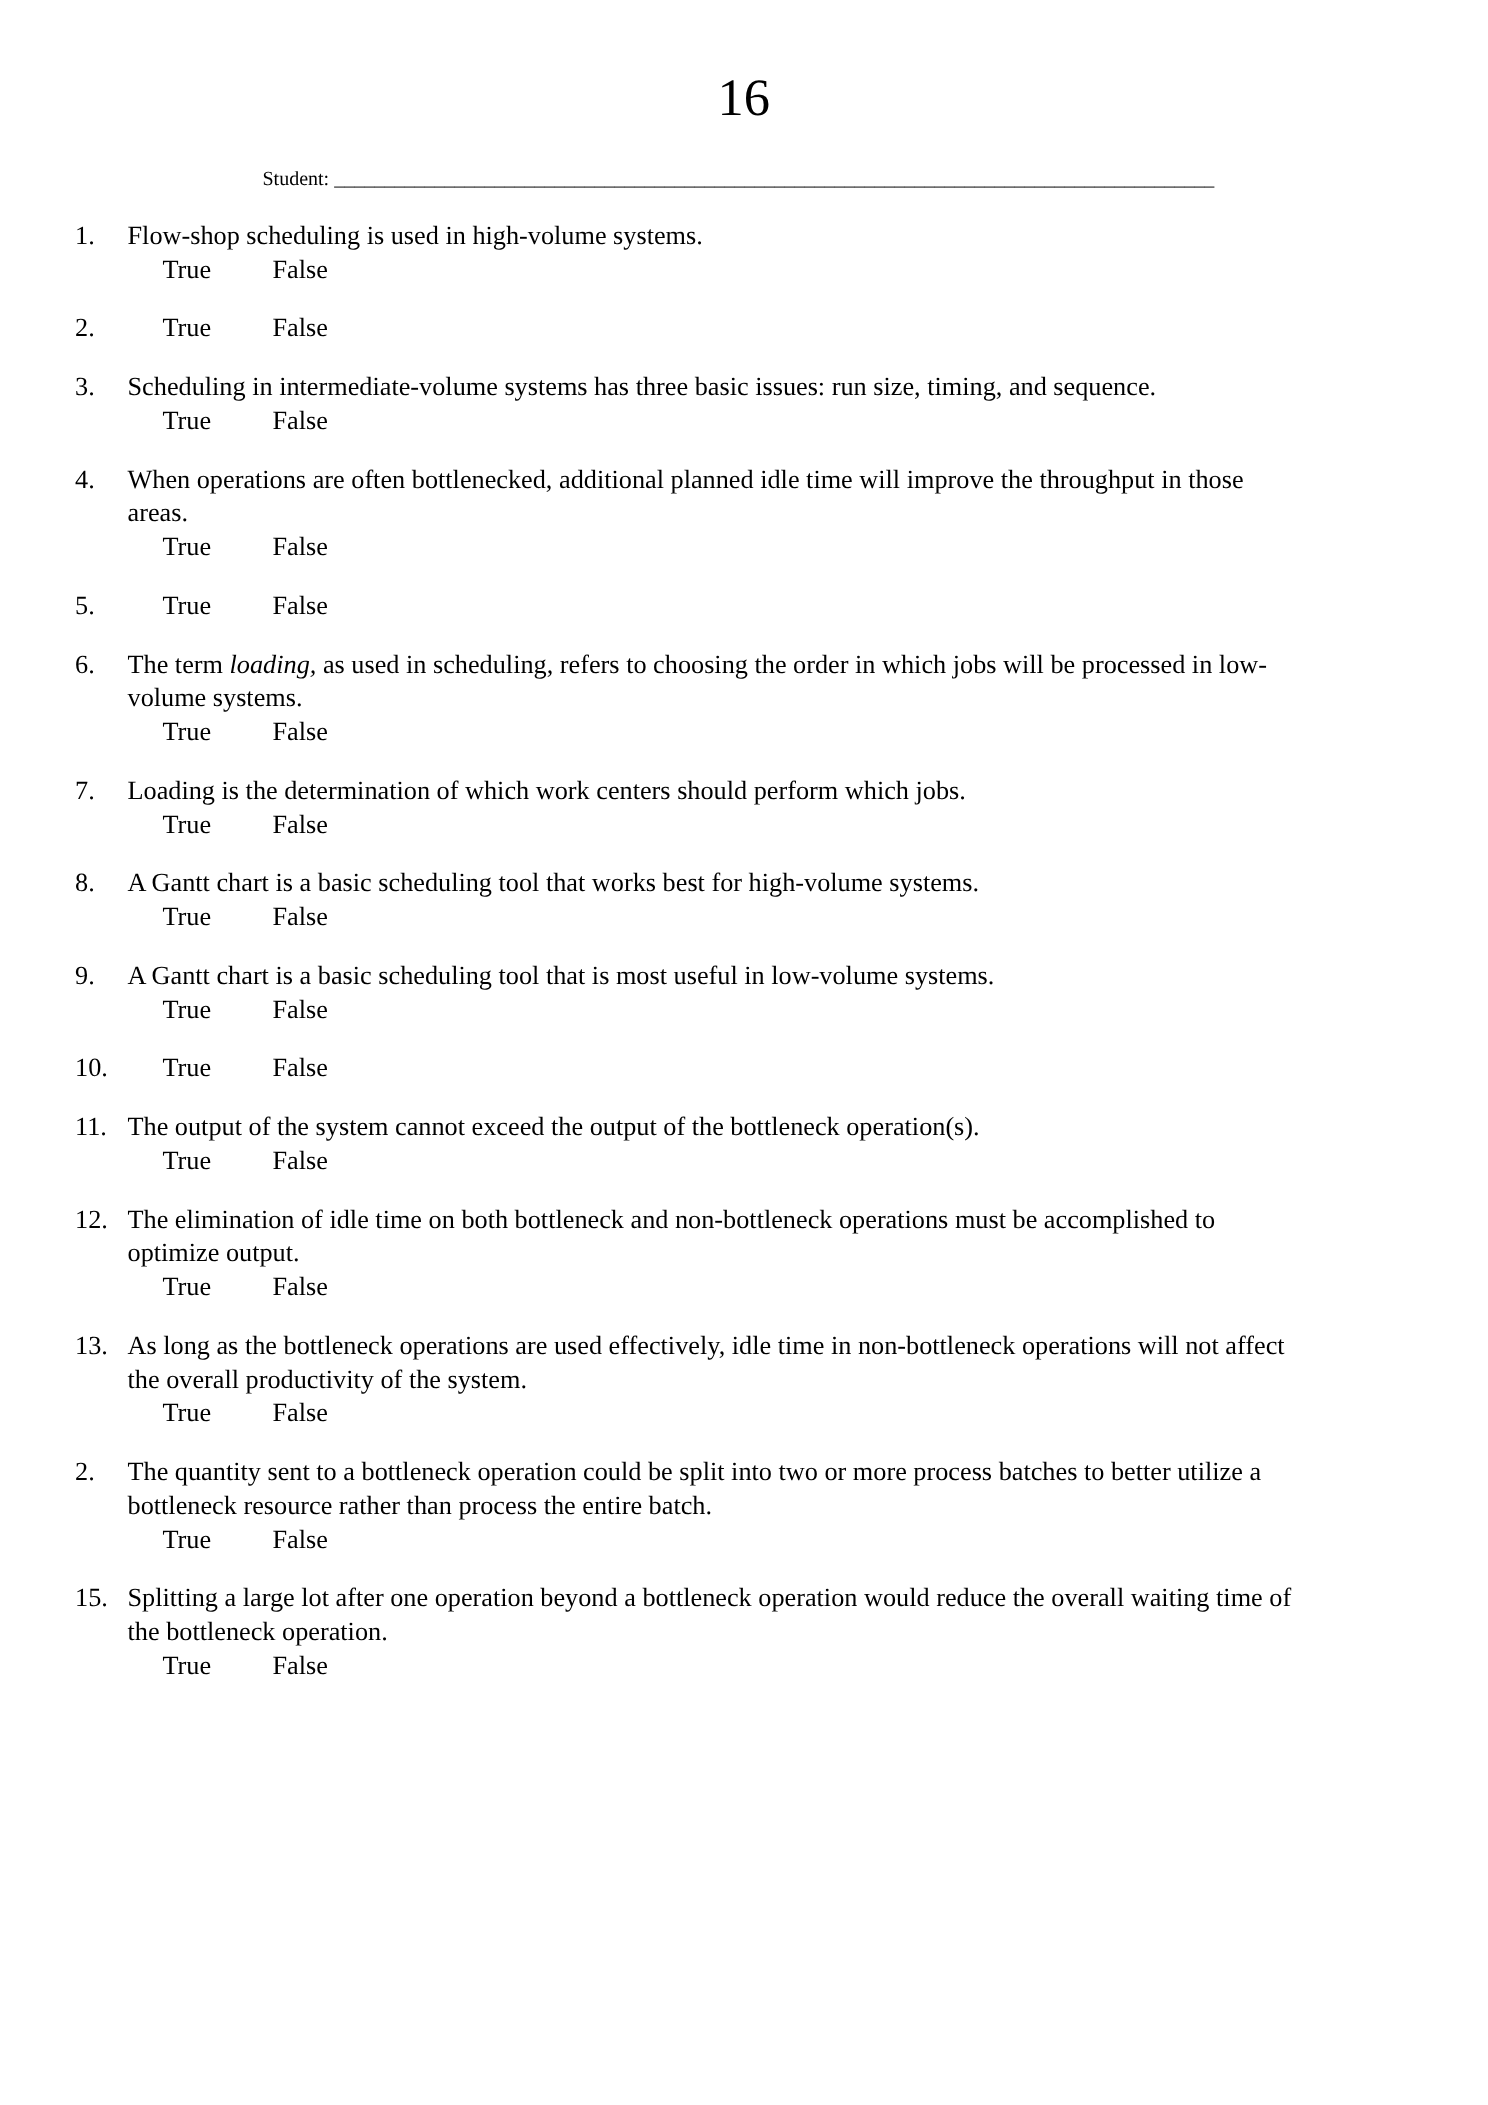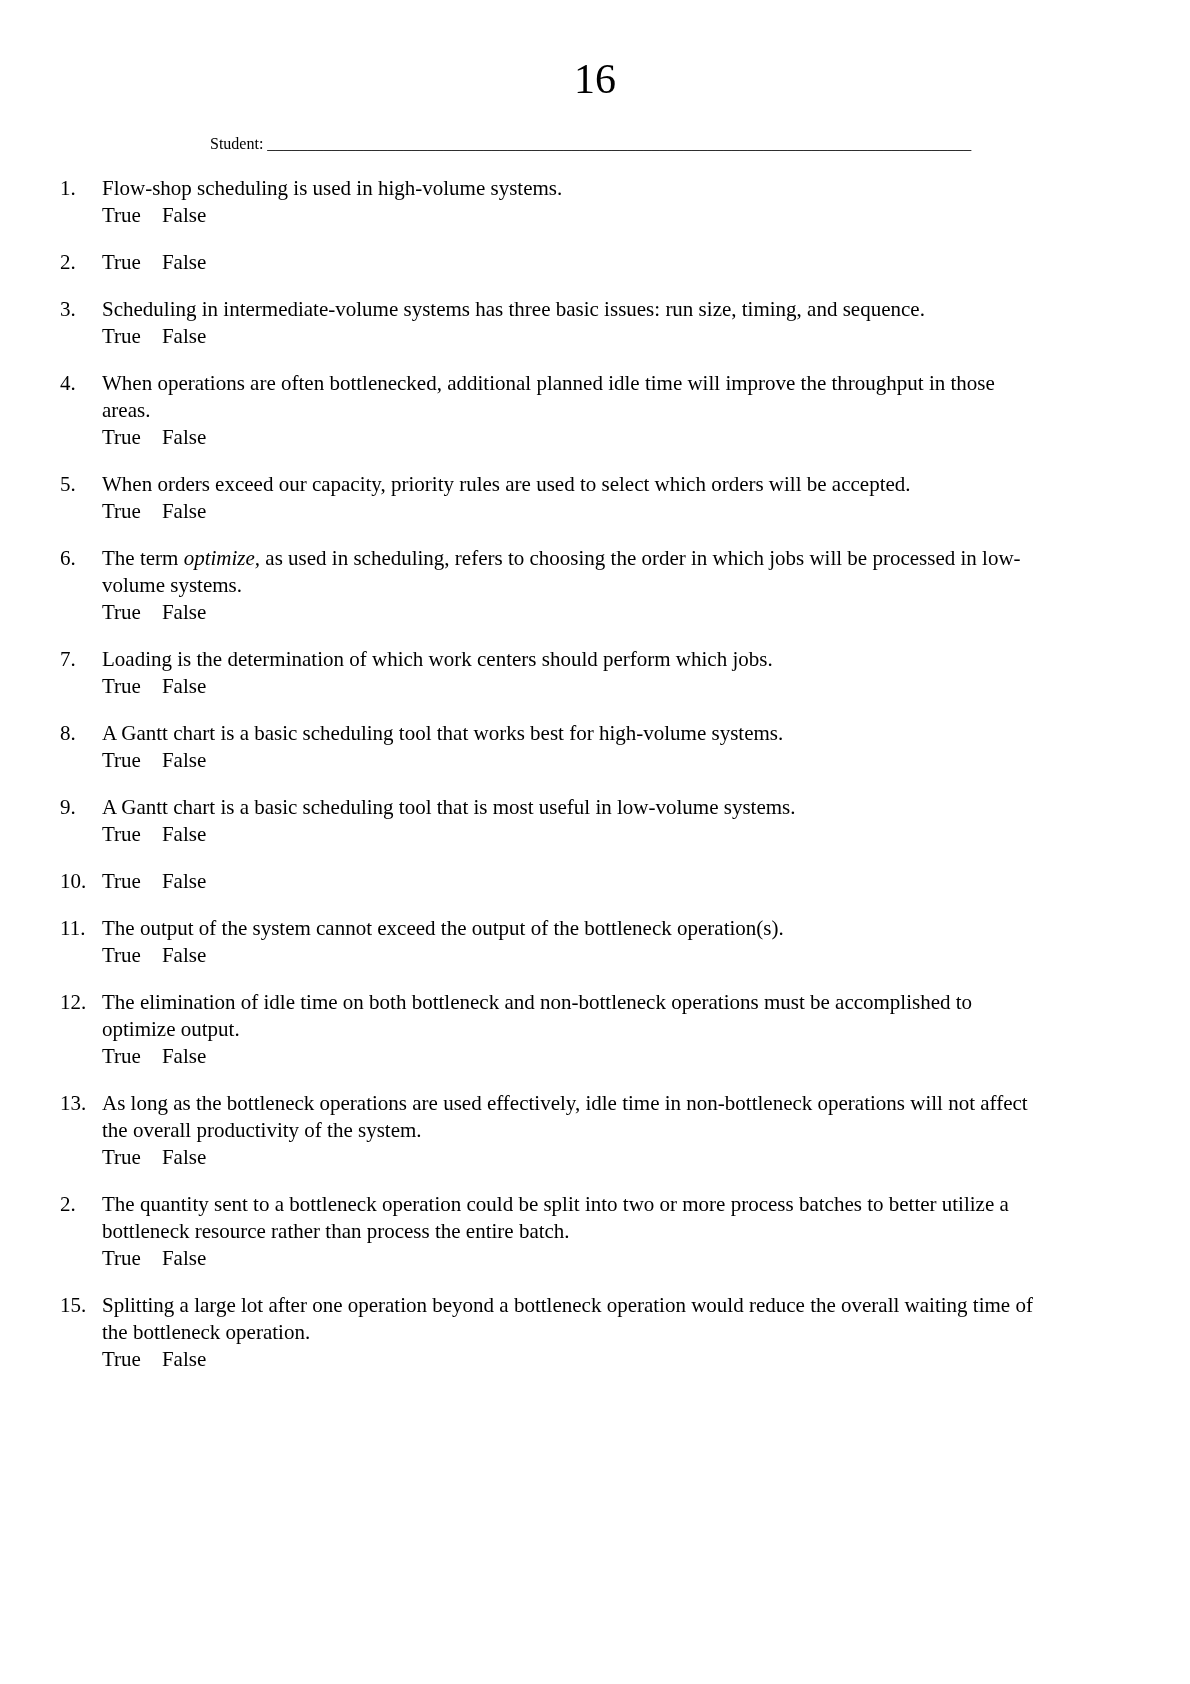--- a/index.html
+++ b/index.html
@@ -40,21 +40,21 @@
     display: flex;
     margin-bottom: 20px;
   }
   .q-num {
     flex: 0 0 42px;
     width: 42px;
   }
   .q-body { max-width: 940px; }
   .q-text em { font-style: italic; }
   .q-options { }
-  .opt { display: inline-block; }
+  .opt { display: inline-block; margin-left: 28px; }
   .opt-true { margin-right: 21px; }
 </style>
 </head>
 <body>
 
 <div class="sheet">
 
   <h1 class="page-number">16</h1>
 
   <div class="student-row"><span class="student-label">Student:</span> <span class="student-blank">________________________________________________________________________________________</span></div>
@@ -88,29 +88,28 @@
       <span class="q-num">4.</span>
       <div class="q-body">
         <div class="q-text">When operations are often bottlenecked, additional planned idle time will improve the throughput in those areas.</div>
         <div class="q-options"><span class="opt opt-true">True</span><span class="opt opt-false">False</span></div>
       </div>
     </div>
 
     <div class="question">
       <span class="q-num">5.</span>
       <div class="q-body">
-        <div class="q-text">When orders exceed our capacity, priority rules are used to select which orders will be accepted.</div>
         <div class="q-options"><span class="opt opt-true">True</span><span class="opt opt-false">False</span></div>
       </div>
     </div>
 
     <div class="question">
       <span class="q-num">6.</span>
       <div class="q-body">
-        <div class="q-text"><span>The term </span><em>optimize,</em><span> as used in scheduling, refers to choosing the order in which jobs will be processed in low-volume systems.</span></div>
+        <div class="q-text"><span>The term </span><em>loading,</em><span> as used in scheduling, refers to choosing the order in which jobs will be processed in low-volume systems.</span></div>
         <div class="q-options"><span class="opt opt-true">True</span><span class="opt opt-false">False</span></div>
       </div>
     </div>
 
     <div class="question">
       <span class="q-num">7.</span>
       <div class="q-body">
         <div class="q-text">Loading is the determination of which work centers should perform which jobs.</div>
         <div class="q-options"><span class="opt opt-true">True</span><span class="opt opt-false">False</span></div>
       </div>

